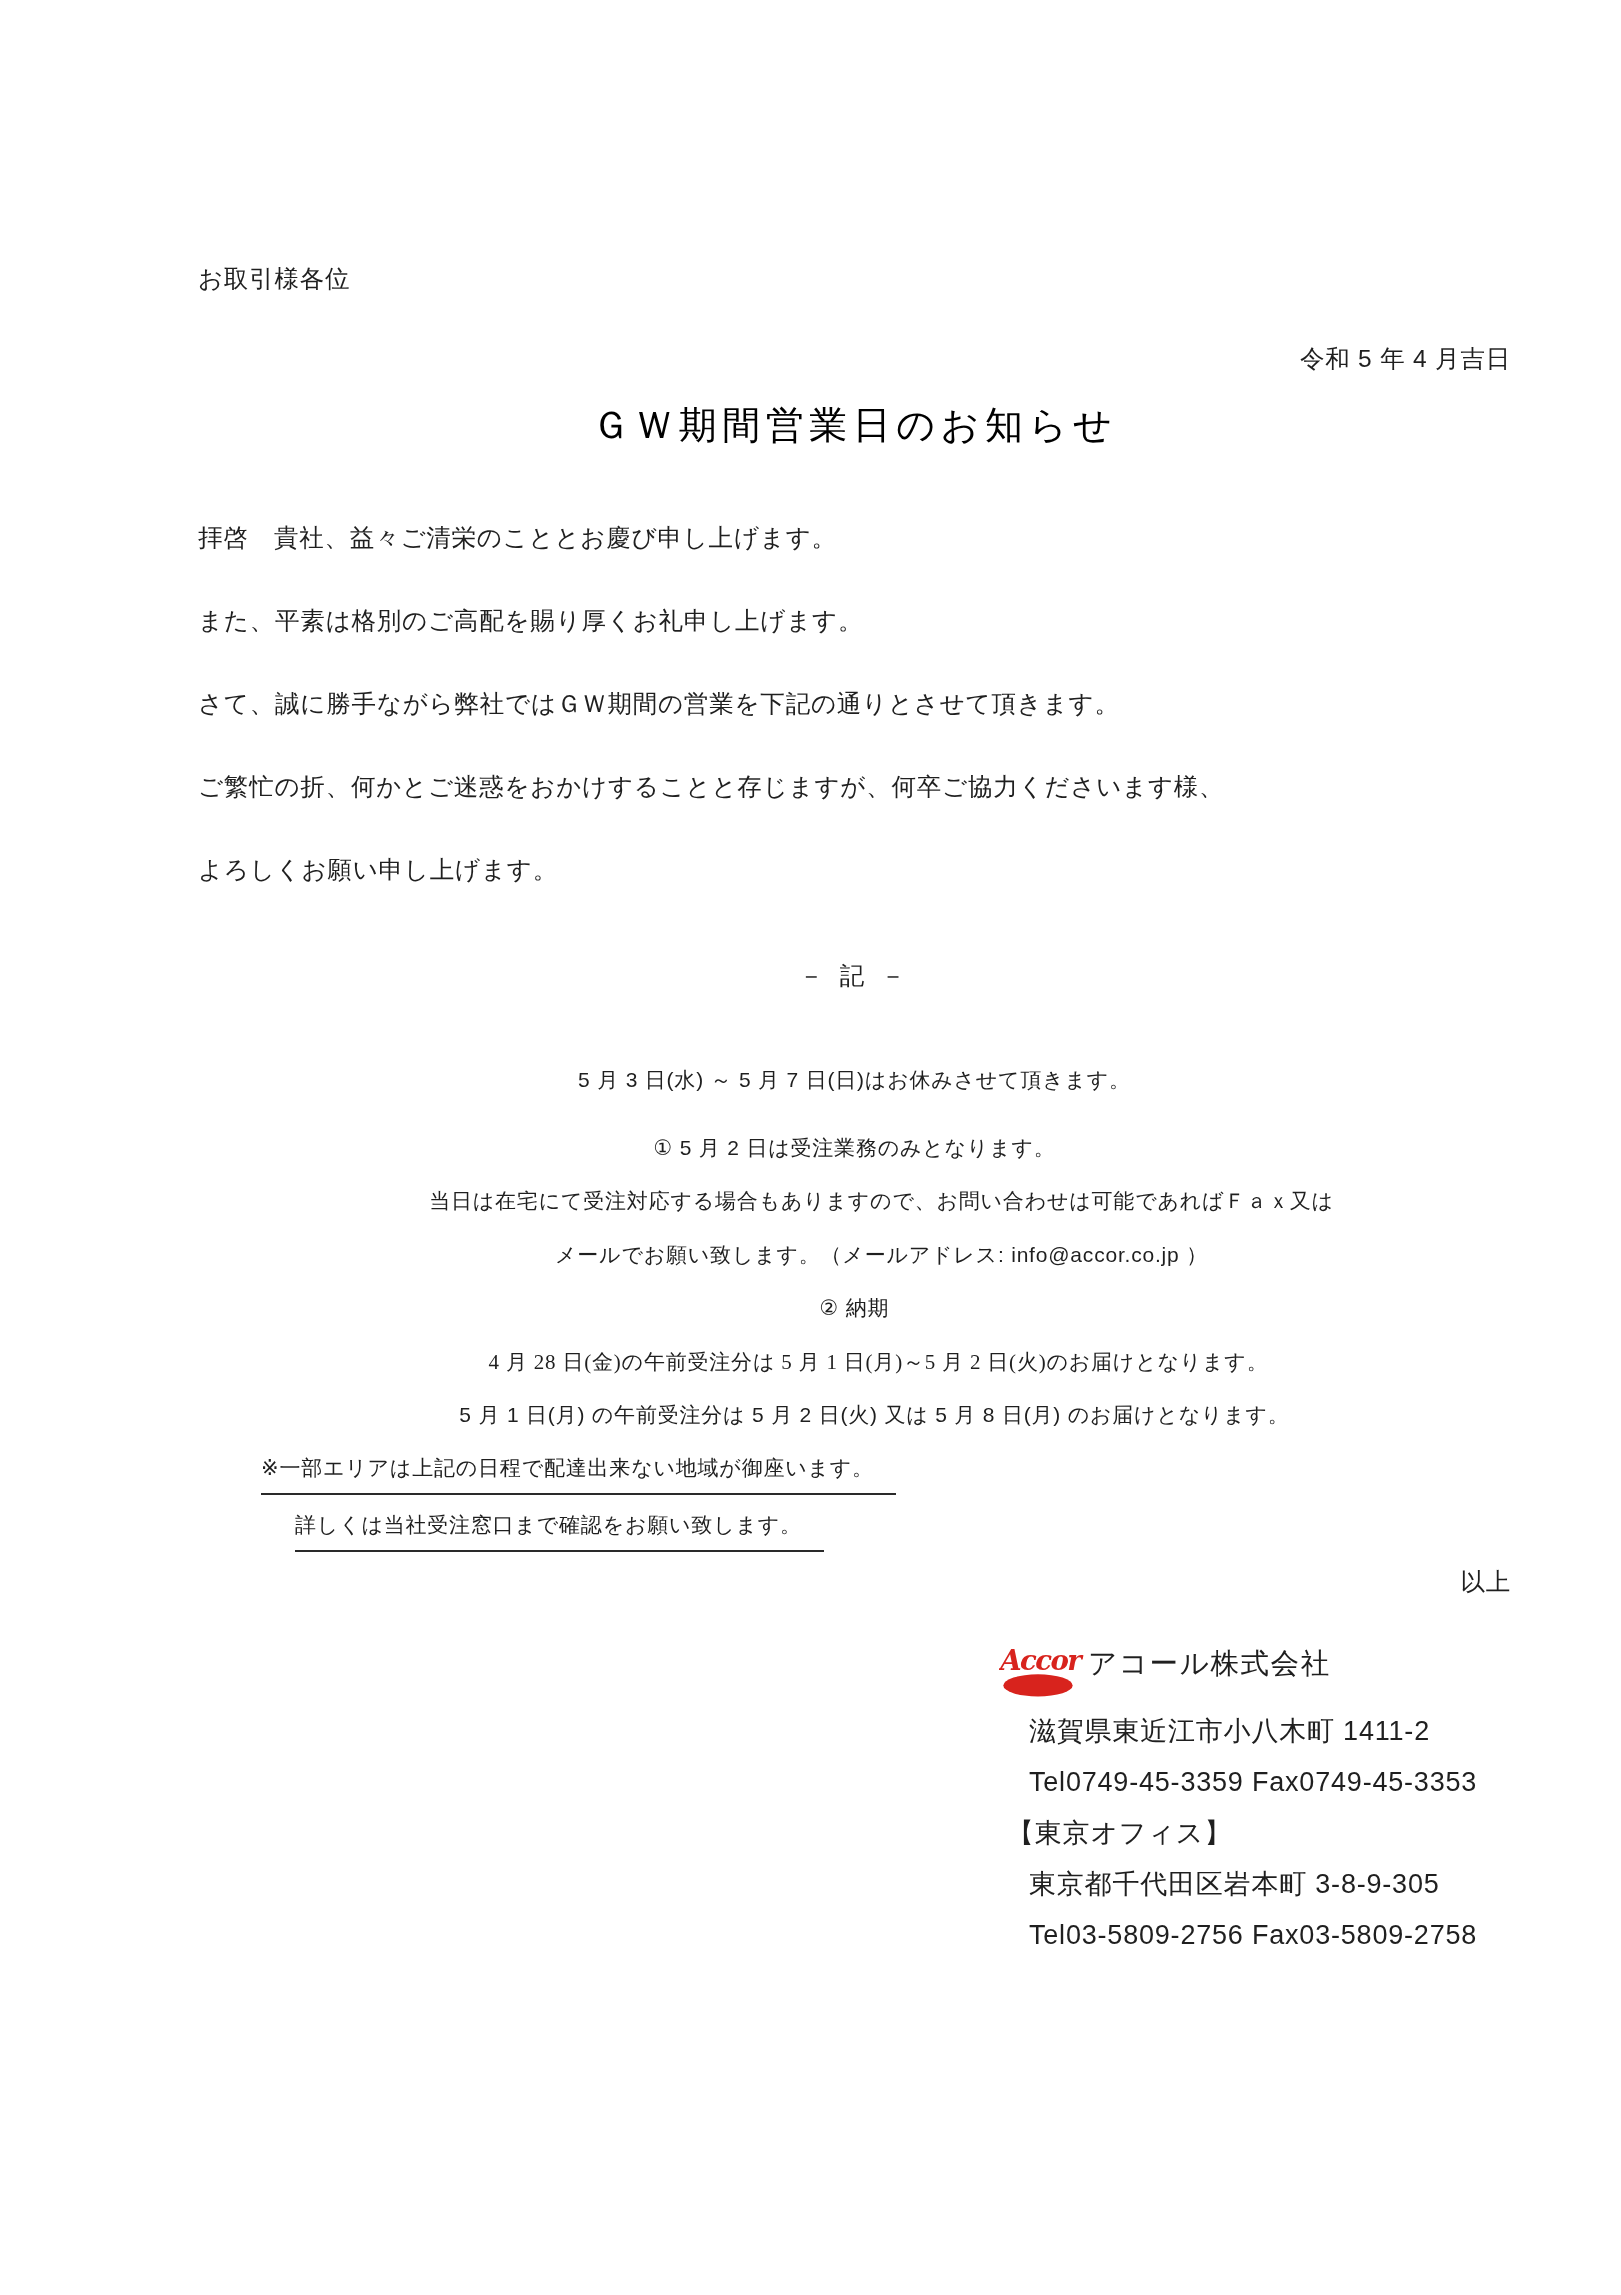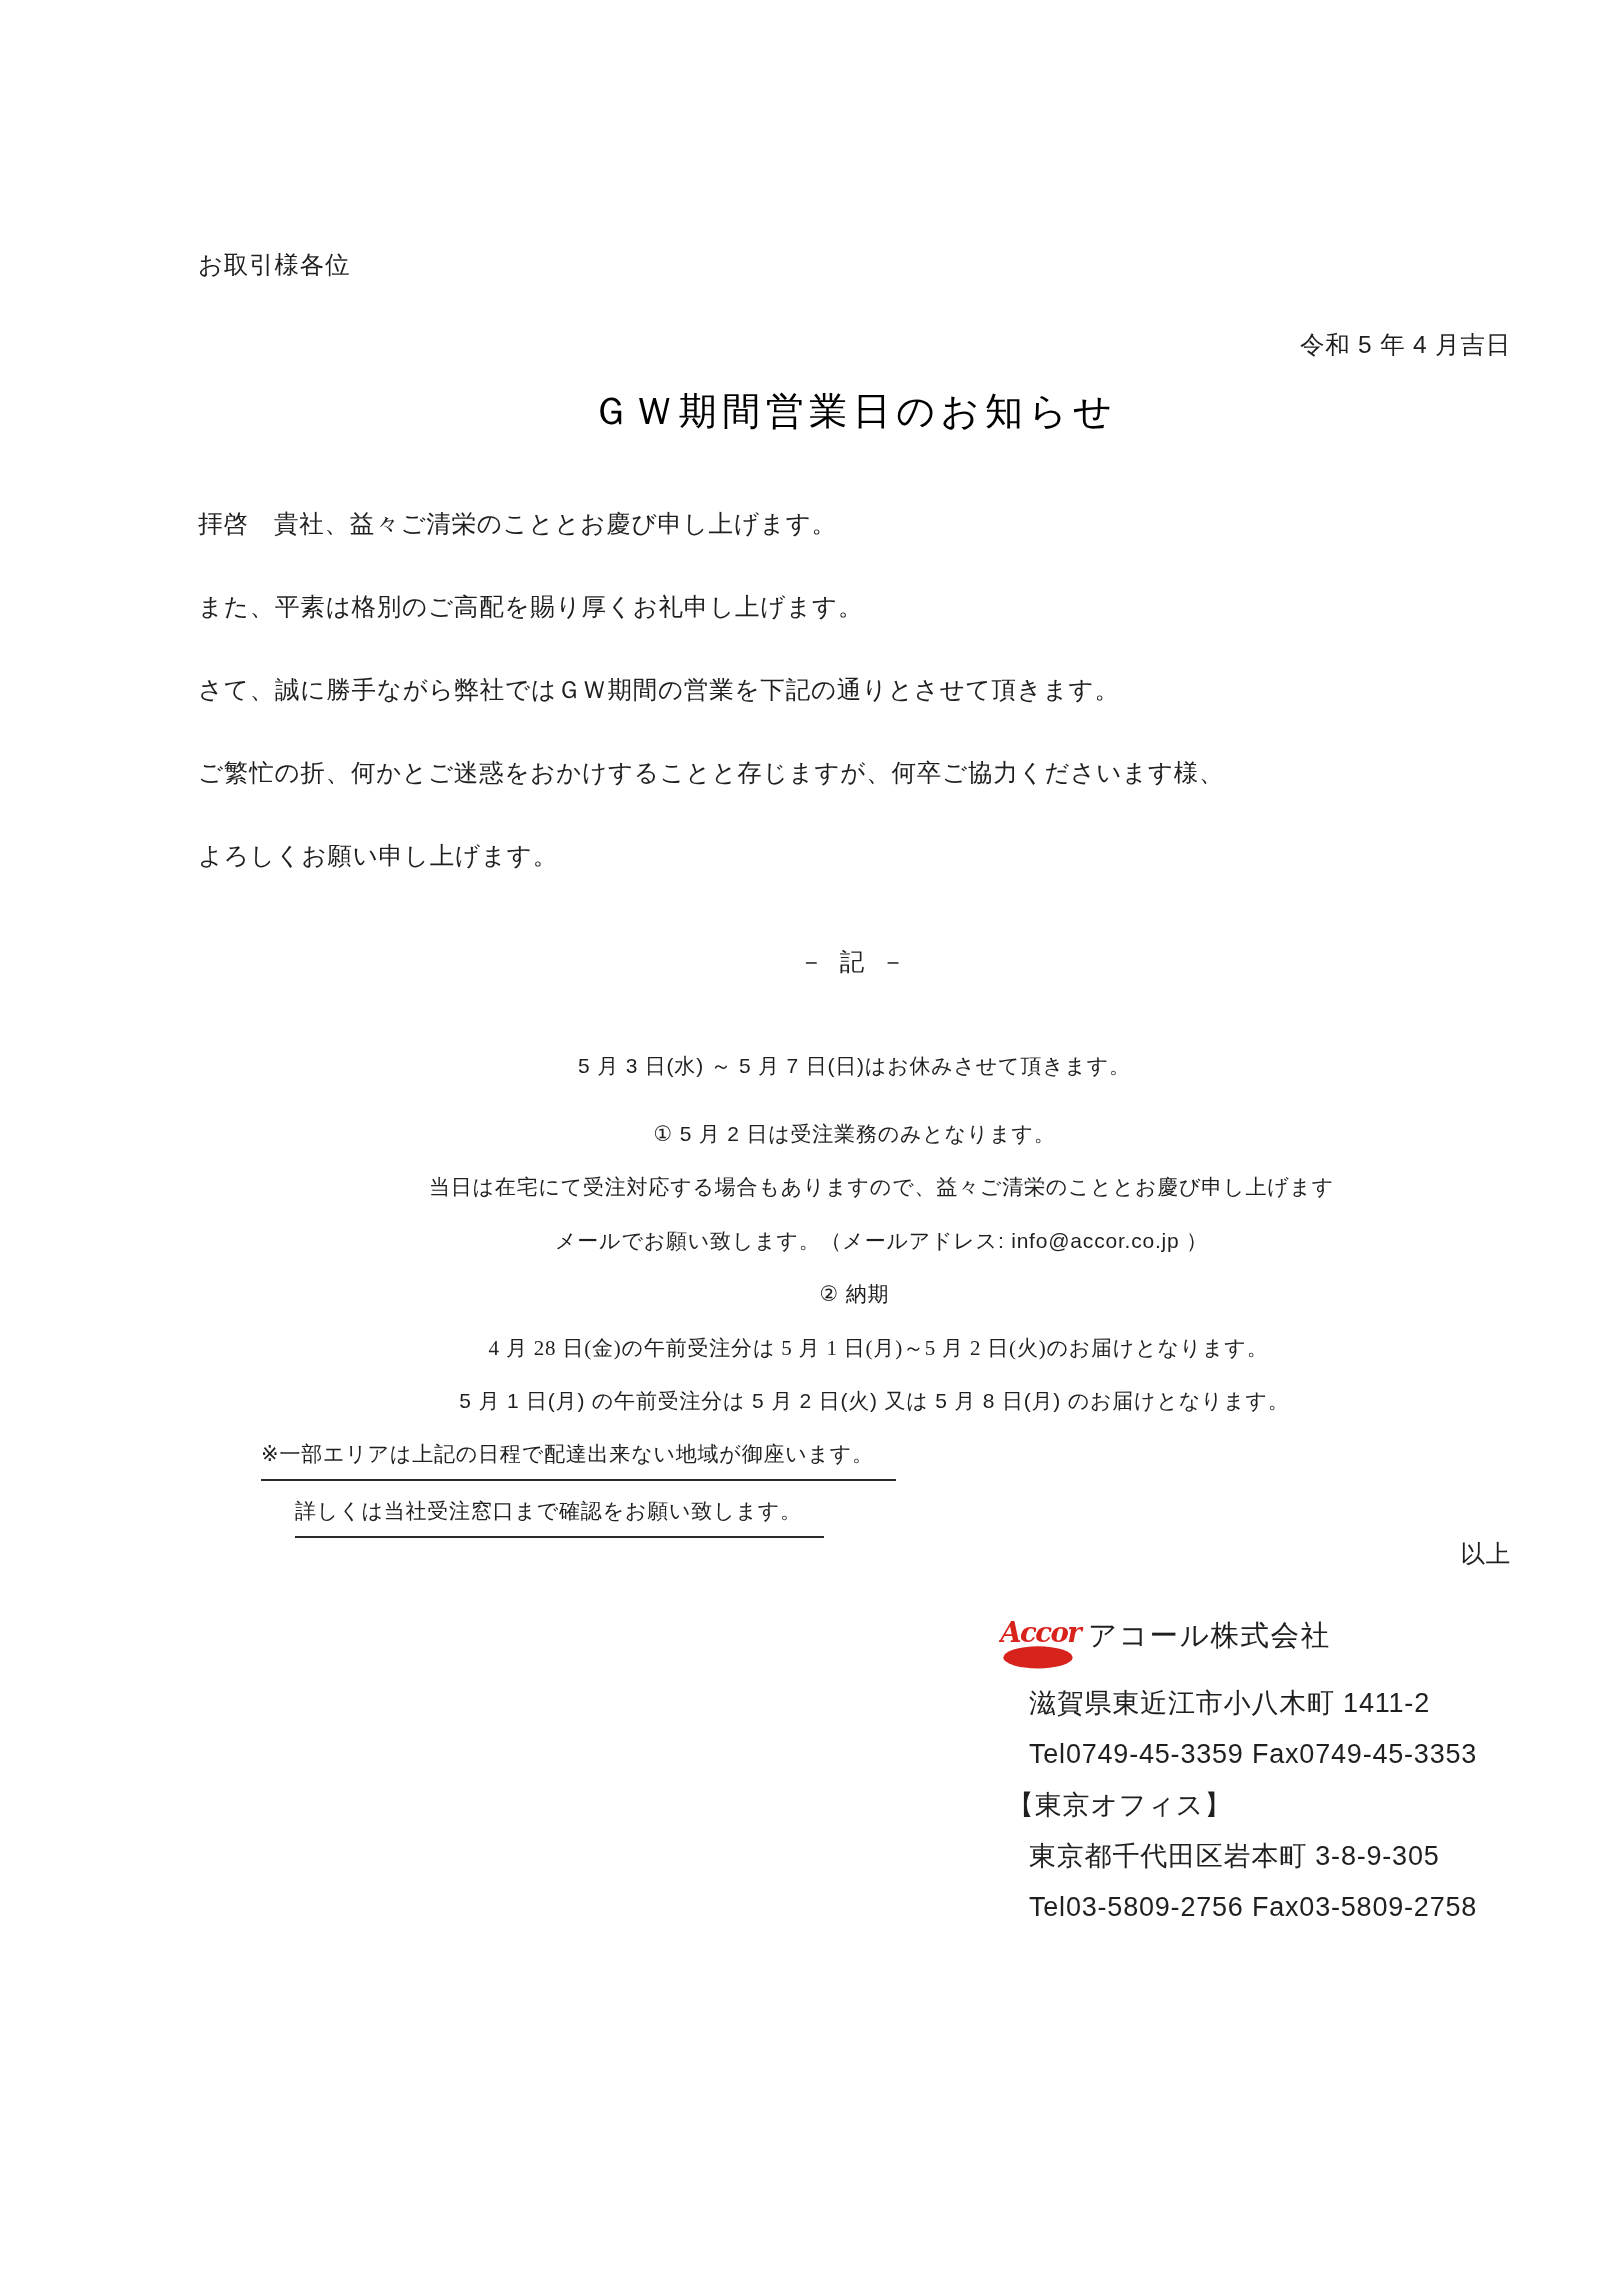--- a/index.html
+++ b/index.html
@@ -16,20 +16,21 @@
     font-family: "Liberation Sans", "DejaVu Sans", sans-serif;
     box-sizing: border-box;
     padding: 249px 111px 0 198px;
     overflow: hidden;
   }
   .line {
     font-size: 24.5px;
     line-height: 32px;
     letter-spacing: 0.8px;
     white-space: pre;
+    margin-top: 14px;
   }
   .right  { text-align: right; }
   .center { text-align: center; }
 
   .doc-title {
     margin-top: 26px;
     font-size: 38px;
     line-height: 49px;
     letter-spacing: 5.5px;
     text-align: center;
@@ -104,21 +105,21 @@
   <div class="line p-body">さて、誠に勝手ながら弊社ではＧＷ期間の営業を下記の通りとさせて頂きます。</div>
   <div class="line p-body">ご繁忙の折、何かとご迷惑をおかけすることと存じますが、何卒ご協力くださいます様、</div>
   <div class="line p-body">よろしくお願い申し上げます。</div>
 
 
   <div class="line center record-mark">－ 記 －</div>
 
   <div class="big holiday">5 月 3 日(水) ～ 5 月 7 日(日)はお休みさせて頂きます。</div>
 
   <div class="big item-num">① 5 月 2 日は受注業務のみとなります。</div>
-  <div class="big sub ind-68">当日は在宅にて受注対応する場合もありますので、益々ご清栄のこととお慶び申し上げます</div>
+  <div class="big sub ind-68">当日は在宅にて受注対応する場合もありますので、お問い合わせは可能であればＦａｘ又は</div>
   <div class="big sub ind-68">メールでお願い致します。（メールアドレス: info@accor.co.jp ）</div>
 
   <div class="big sub">② 納期</div>
   <div class="big sub ind-60">4 月 28 日(金)の午前受注分は 5 月 1 日(月)～5 月 2 日(火)のお届けとなります。</div>
   <div class="big sub ind-50">5 月 1 日(月) の午前受注分は 5 月 2 日(火) 又は 5 月 8 日(月) のお届けとなります。</div>
 
   <div class="note1"><span class="big underlined">※一部エリアは上記の日程で配達出来ない地域が御座います。</span></div>
   <div class="note2"><span class="big underlined">詳しくは当社受注窓口まで確認をお願い致します。</span></div>
 
   <div class="line right end-marker">以上</div>

